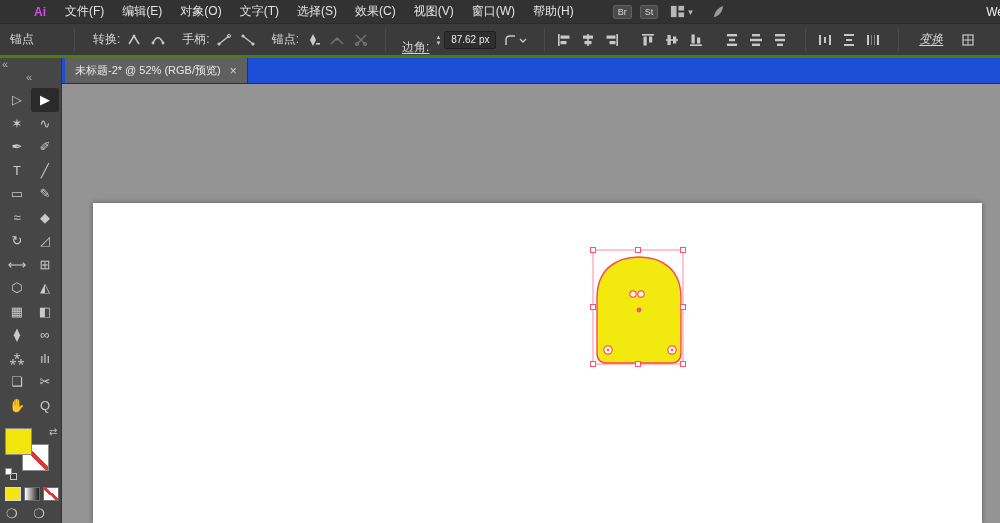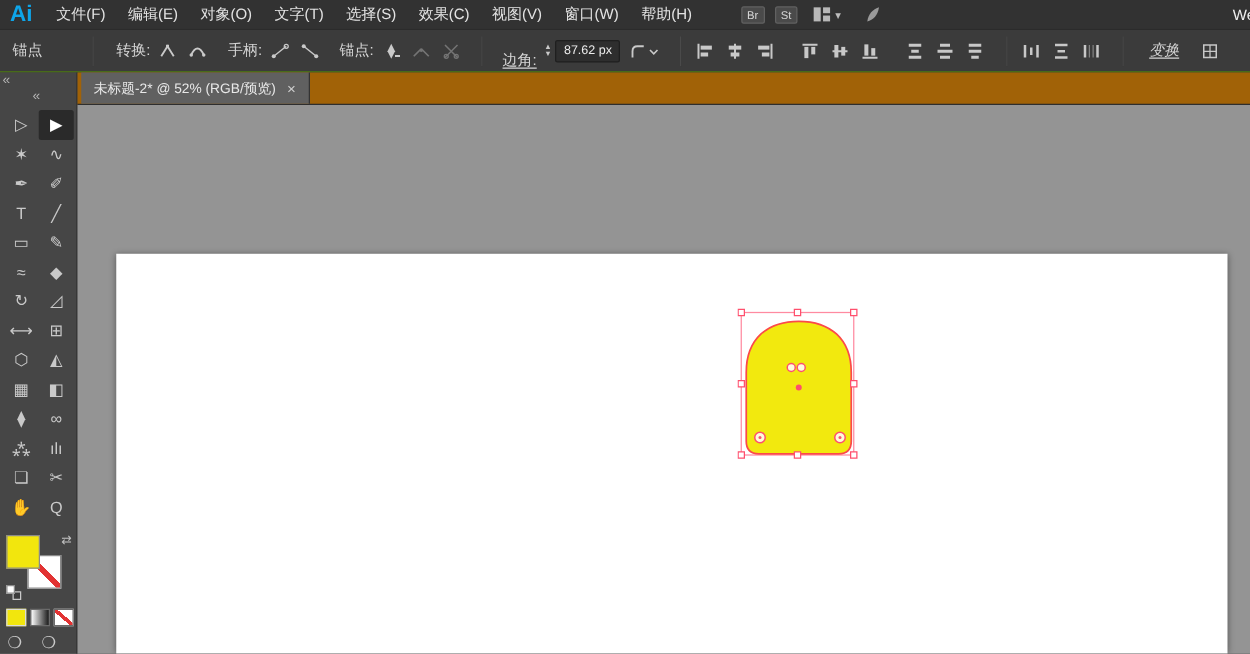--- a/index.html
+++ b/index.html
@@ -10,36 +10,36 @@
     background:#3a3a3a;
   }
   #app { position:relative; width:1000px; height:523px; }
 
   
   .menubar {
     position:absolute; top:0; left:0; right:0; height:23px;
     background:#323232; display:flex; align-items:center;
     color:#e3e3e3; font-size:12px; white-space:nowrap;
   }
-  .logo { color:#0ea5e9; font-weight:bold; font-size:18px; padding:0 10px 0 8px; }
+  .logo { color:#d946ef; font-weight:bold; font-size:12px; padding:0 10px 0 8px;margin-left:26px; }
   .menu-item { padding:1px 9px; line-height:23px; cursor:default; }
   .badge {
     background:#4a4a4a; border:1px solid #616161; border-radius:2px;
     font-size:9px; padding:1px 4px; color:#d8d8d8; margin-left:8px;
   }
   .badge.first { margin-left:30px; }
   .mb-icon { margin-left:12px; display:inline-flex; align-items:center; }
   .mb-chevron { font-size:9px; color:#bdbdbd; margin-left:3px; }
   .share { margin-left:18px; }
   .workspace-cut { margin-left:auto; margin-right:-4px; color:#f0f0f0; }
 
   
   .controlbar {
     position:absolute; top:23px; left:0; right:0; height:35px;
-    background:#3b3b3b; border-top:1px solid #2b2b2b; border-bottom:1px solid #4d7c0f;
+    background:#3b3b3b; border-top:1px solid #2b2b2b; border-bottom:3px solid #4d7c0f;
     display:flex; align-items:center; font-size:12px; color:#d6d6d6; white-space:nowrap;
   }
   .cb-label { margin-left:12px; }
   .cb-context { margin-left:10px; width:58px; }
   .vsep { width:1px; height:24px; background:#2c2c2c; border-right:1px solid #4a4a4a; margin:0 6px; }
   .icon-btn {
     width:20px; height:20px; margin-left:4px; border-radius:2px;
     display:inline-flex; align-items:center; justify-content:center;
   }
   .icon-btn svg { display:block; }
@@ -93,21 +93,21 @@
   .sw-gradient { background:linear-gradient(90deg,#ffffff,#1a1a1a); }
   .sw-none { background:#fff; }
   .sw-none::after { content:""; position:absolute; inset:0;
     background:linear-gradient(to top right, transparent 42%, #e23333 42%, #e23333 58%, transparent 58%); }
 
   .bottom-icons { position:absolute; left:6px; top:448px; color:#c9c9c9; font-size:13px; letter-spacing:6px; }
 
   
   .tabbar {
     position:absolute; top:58px; left:62px; right:0; height:26px;
-    background:#a16207; border-bottom:1px solid #2e2e2e; display:flex; align-items:stretch;
+    background:#1d4ed8; border-bottom:1px solid #2e2e2e; display:flex; align-items:stretch;
   }
   .tab {
     background:#606060; color:#e8e8e8; font-size:11px;
     display:flex; align-items:center; padding:0 10px; gap:9px; margin-left:3px;
     border-right:1px solid #333;
   }
   .tab-close { color:#cfcfcf; font-size:12px; }
 
   
   .canvas { position:absolute; top:84px; left:62px; right:0; bottom:0; background:#949494; overflow:hidden; }

